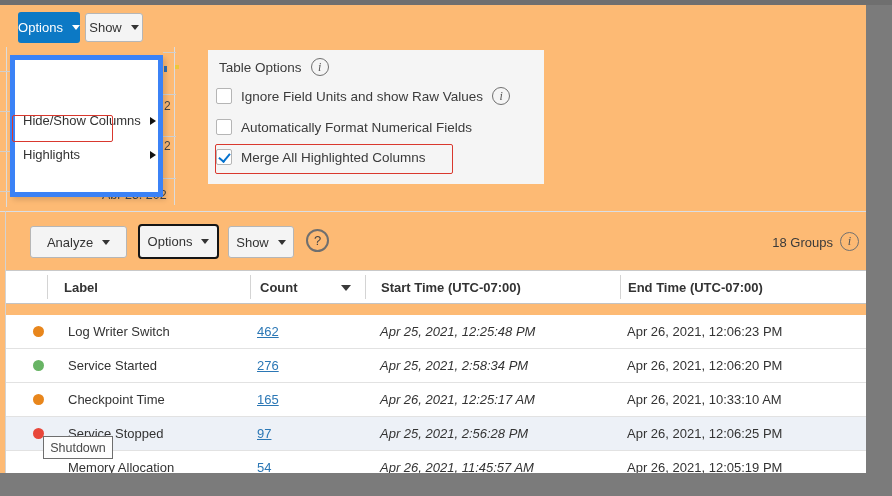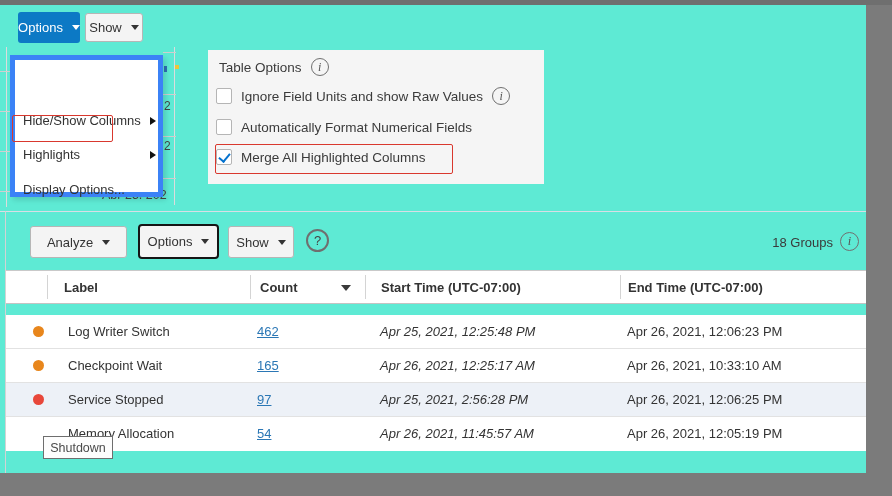--- a/index.html
+++ b/index.html
@@ -1,19 +1,19 @@
 <!DOCTYPE html>
 <html><head>
 <meta charset="utf-8">
 <style>
   * { margin:0; padding:0; box-sizing:border-box; }
   html,body { background:#fff; }
   .screen {
     position:relative; width:892px; height:496px; overflow:hidden;
-    font-family:"Liberation Sans", sans-serif; color:#333; background:#5eead4;padding-left:33px;
+    font-family:"Liberation Sans", sans-serif; color:#333; background:#fdba74;padding-left:33px;
   }
   
   .strip-top    { position:absolute; left:0; top:0; width:892px; height:5px; background:#6f6f6f; z-index:9; }
   .strip-right  { position:absolute; left:866px; top:0; width:26px; height:496px; background:#7b7b7b; z-index:8; }
   .strip-bottom { position:absolute; left:0; top:473px; width:866px; height:23px; background:#7b7b7b; z-index:8; }
 
   
   .btn { position:absolute; display:flex; align-items:center; justify-content:center;
          gap:9px; font-size:13px; border-radius:3px; cursor:pointer; }
   .btn-primary { left:18px; top:12px; width:62px; height:31px; background:#0c79c5; color:#fff; }
@@ -128,23 +128,20 @@
 
   <div class="menu">
     <div class="menu-item" style="top:51px;">
       <span>Hide/Show Columns</span>
       <span class="caret-right"></span>
     </div>
     <div class="menu-item" style="top:85px;">
       <span>Highlights</span>
       <span class="caret-right"></span>
     </div>
-    <div class="menu-item" style="top:120px;">
-      <span>Display Options...</span>
-    </div>
   </div>
   <div class="red-box red-box-1"></div>
 
   <div class="panel">
     <div class="panel-title">
       <span>Table Options</span>
       <span class="info-icon">i</span>
     </div>
     <div class="cb-row cb-row-1">
       <span class="checkbox"></span>
@@ -196,22 +193,29 @@
   <div class="tbody" id="table-body">
     <div class="tbody-vline"></div>
   <div class="trow">
     <span class="dot" style="background: rgb(232, 134, 28);"></span>
     <span class="c-label">Log Writer Switch</span>
     <a class="c-count">462</a>
     <span class="c-start">Apr 25, 2021, 12:25:48 PM</span>
     <span class="c-end">Apr 26, 2021, 12:06:23 PM</span>
   </div>
       <div class="trow">
+    <span class="dot" style="background: rgb(104, 180, 100);"></span>
+    <span class="c-label">Service Started</span>
+    <a class="c-count">276</a>
+    <span class="c-start">Apr 25, 2021, 2:58:34 PM</span>
+    <span class="c-end">Apr 26, 2021, 12:06:20 PM</span>
+  </div>
+      <div class="trow">
     <span class="dot" style="background: rgb(232, 134, 28);"></span>
-    <span class="c-label">Checkpoint Wait</span>
+    <span class="c-label">Checkpoint Time</span>
     <a class="c-count">165</a>
     <span class="c-start">Apr 26, 2021, 12:25:17 AM</span>
     <span class="c-end">Apr 26, 2021, 10:33:10 AM</span>
   </div>
       <div class="trow hl">
     <span class="dot" style="background: rgb(232, 71, 58);"></span>
     <span class="c-label">Service Stopped</span>
     <a class="c-count">97</a>
     <span class="c-start">Apr 25, 2021, 2:56:28 PM</span>
     <span class="c-end">Apr 26, 2021, 12:06:25 PM</span>

